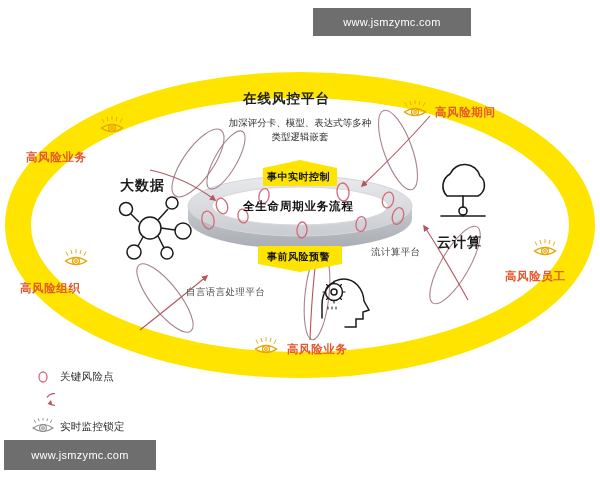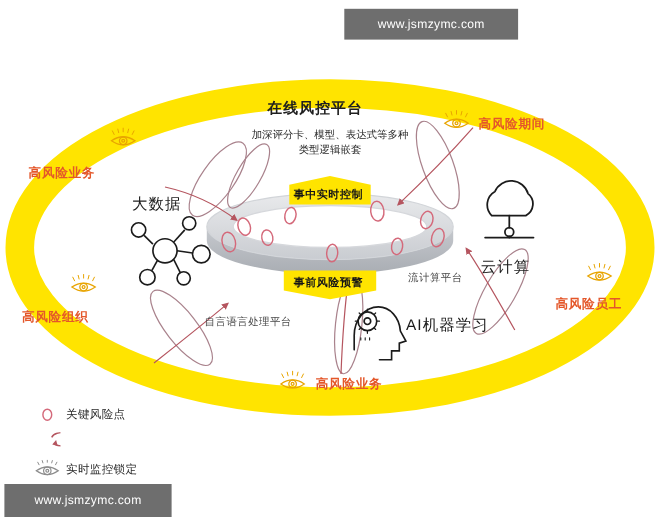--- a/index.html
+++ b/index.html
@@ -32,21 +32,21 @@
   }
 
   
   .lbl{position:absolute;white-space:nowrap;}
 
   .hdr-main{font-size:13.5px;font-weight:bold;color:#1f1f1f;letter-spacing:1px;}
   .hdr-sub{font-size:9.5px;color:#2b2b2b;line-height:14px;text-align:center;}
 
   .risk{font-size:11.5px;font-weight:bold;color:#e4572a;letter-spacing:.6px;}
 
-  .tech{font-size:14px;font-weight:normal;color:#1b1b1b;letter-spacing:1px;}
+  .tech{font-size:14px;font-weight:bold;color:#1b1b1b;letter-spacing:1px;}
 
   .plat{font-size:9.5px;color:#4a4a4a;letter-spacing:.4px;}
 
   .ringtext{font-size:11.5px;font-weight:bold;color:#111;letter-spacing:.8px;}
 
   .banner-text{font-size:10px;font-weight:bold;color:#161616;letter-spacing:.5px;}
 
   
   #legend{position:absolute;left:26px;top:366px;}
   .legend-row{display:flex;align-items:center;height:22px;margin-bottom:3px;}
@@ -206,32 +206,32 @@
   </svg>
 
   <div class="watermark" id="wm-top">www.jsmzymc.com</div>
   <div class="watermark" id="wm-bottom">www.jsmzymc.com</div>
 
 
   <div class="lbl hdr-main" style="left:243px;top:90px;">在线风控平台</div>
   <div class="lbl hdr-sub" style="left:219px;top:116px;width:162px;">加深评分卡、模型、表达式等多种</div>
   <div class="lbl hdr-sub" style="left:219px;top:130px;width:162px;">类型逻辑嵌套</div>
 
+  <div class="lbl ringtext" style="left:243px;top:199px;">全生命周期业务流程</div>
   <div class="lbl banner-text" style="left:267px;top:170px;">事中实时控制</div>
   <div class="lbl banner-text" style="left:267px;top:250px;">事前风险预警</div>
 
   <div class="lbl risk" style="left:26px;top:150px;">高风险业务</div>
   <div class="lbl risk" style="left:435px;top:105px;">高风险期间</div>
   <div class="lbl risk" style="left:20px;top:281px;">高风险组织</div>
   <div class="lbl risk" style="left:505px;top:269px;">高风险员工</div>
   <div class="lbl risk" style="left:287px;top:342px;">高风险业务</div>
 
   <div class="lbl tech" style="left:120px;top:177px;">大数据</div>
   <div class="lbl tech" style="left:437px;top:234px;">云计算</div>
-  <div class="lbl tech" style="left:369px;top:287px;">AI机器学习</div>
 
   <div class="lbl plat" style="left:371px;top:246px;">流计算平台</div>
   <div class="lbl plat" style="left:186px;top:286px;">自言语言处理平台</div>
 
   <div id="legend">
 
     <div class="legend-row">
       <span class="legend-ic">
         <svg width="16" height="16" viewBox="0 0 16 16">
           <ellipse cx="8" cy="8" rx="4" ry="5" fill="none" stroke="#d4697a" stroke-width="1.3"></ellipse>

